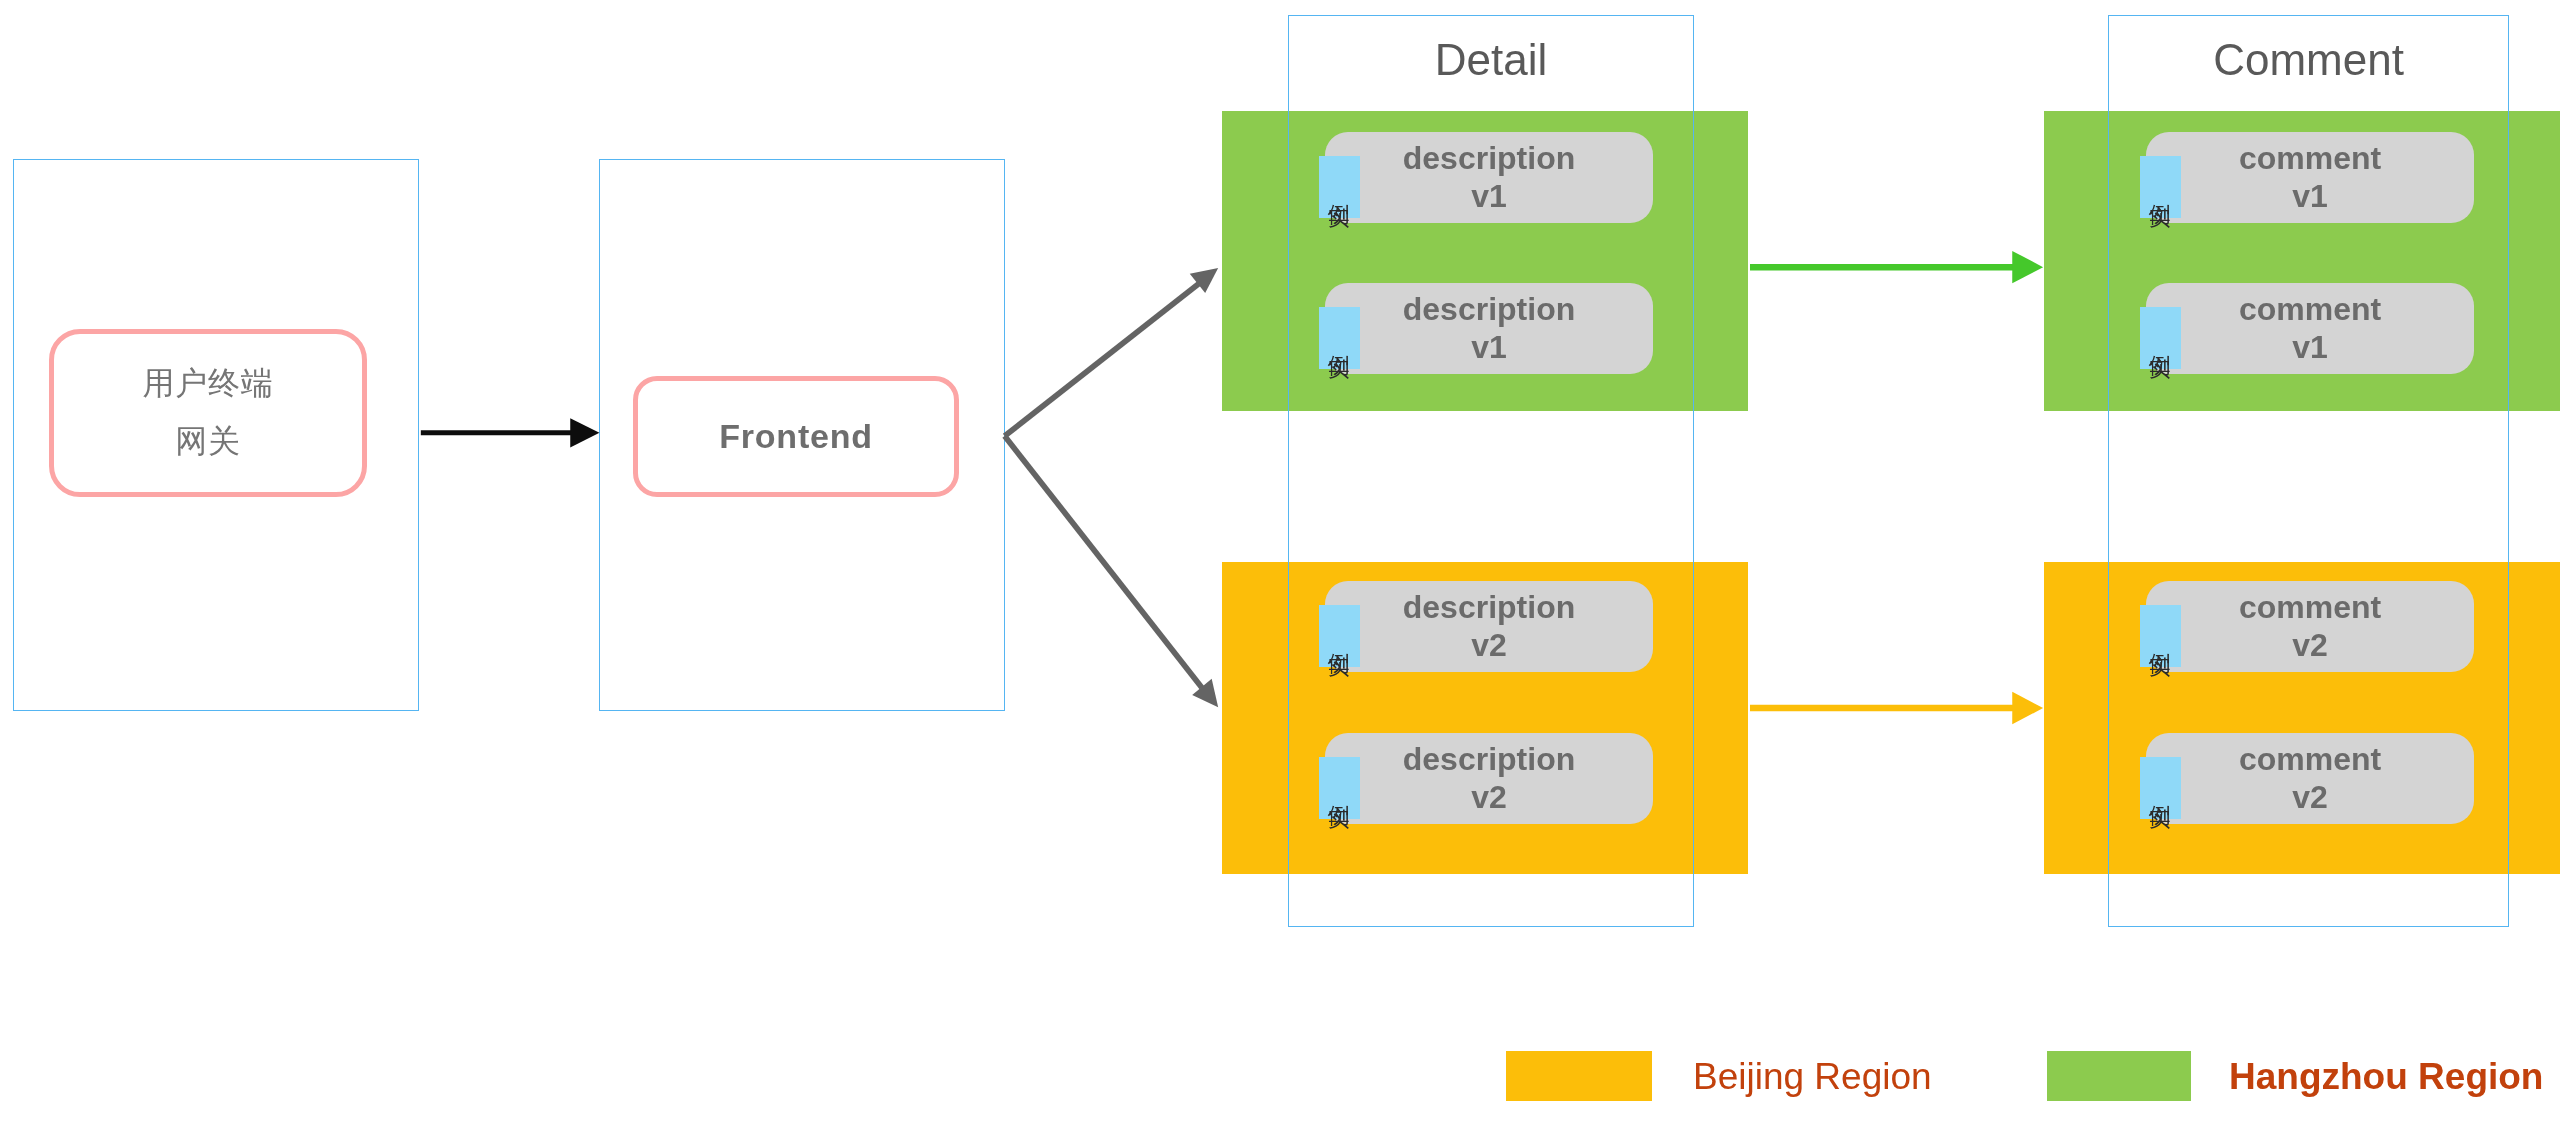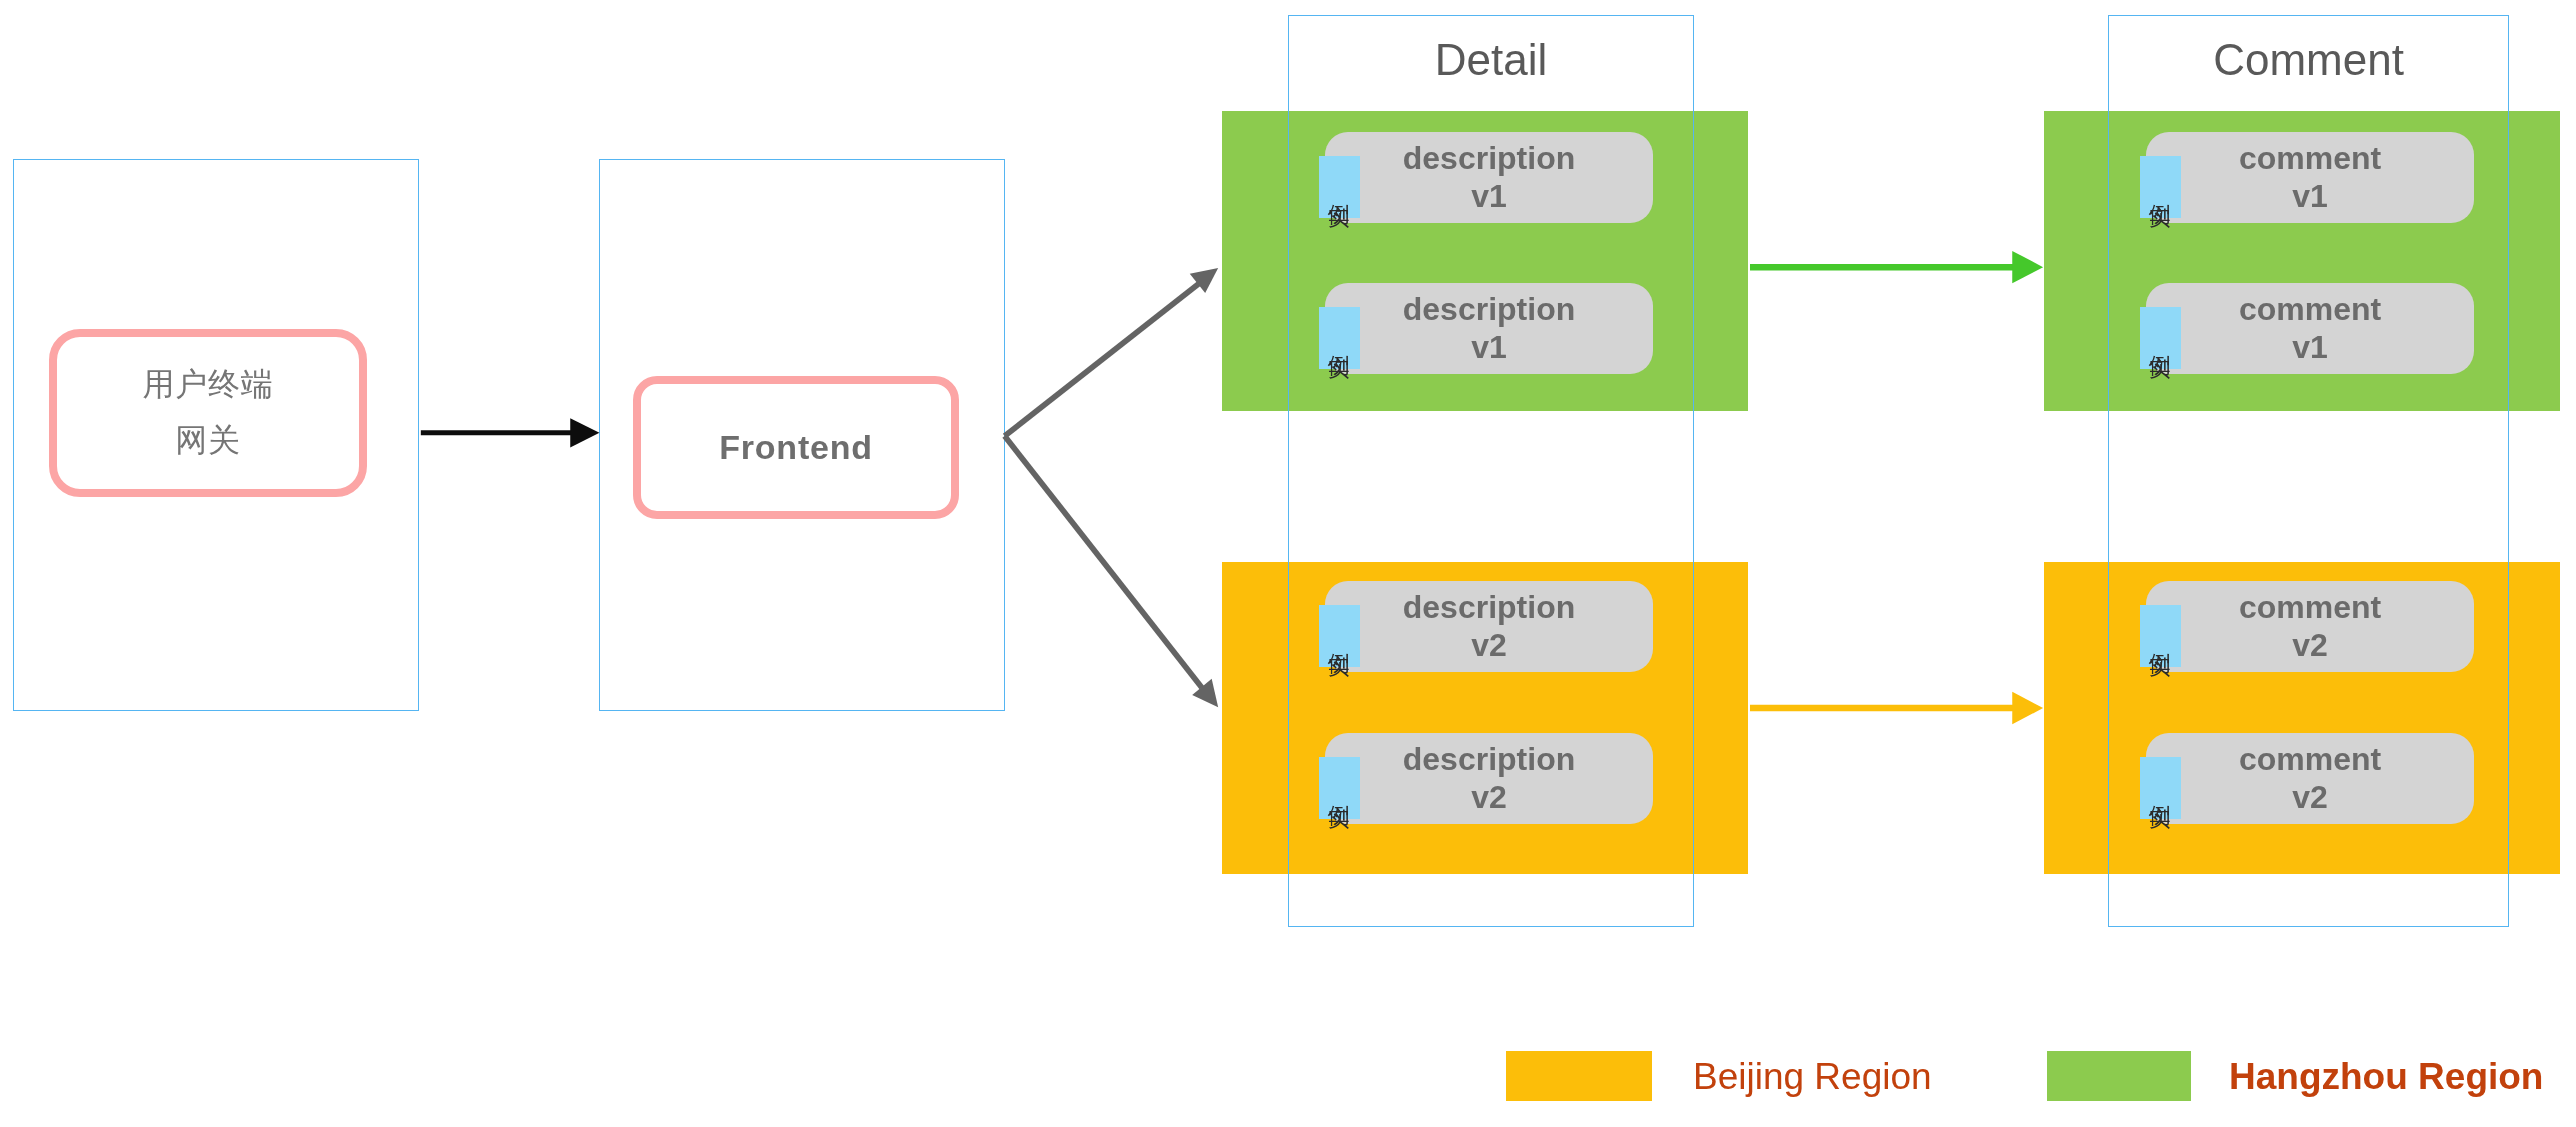--- a/index.html
+++ b/index.html
@@ -9,21 +9,21 @@
   
   .blue-rect {
     position:absolute;
     border:1.6px solid #55B5F2;
     background:transparent;
   }
 
   
   .node {
     position:absolute;
-    border:8px solid #fca5a5;
+    border:5px solid #fca5a5;
     border-radius:31px;
     background:#ffffff;
     display:flex; flex-direction:column;
     align-items:center; justify-content:space-evenly;
     color:#757575;
     font-size:32px;
     letter-spacing:0.8px;
     z-index:3;
   }
   .node.single { justify-content:center; font-weight:600; color:#6e6e6e; font-size:34px; border-radius:24px; }
@@ -90,21 +90,21 @@
   <div class="col-title">Detail</div>
 </div>
 <div class="blue-rect col" style="left:2108px; top:14.6px; width:401px; height:912px;">
   <div class="col-title">Comment</div>
 </div>
 
 <div class="node" style="left:49px; top:329px; width:318px; height:168px; padding:14.6px 0;">
   <div>用户终端</div>
   <div>网关</div>
 </div>
-<div class="node single" style="left:633px; top:376px; width:326px; height:143px;">
+<div class="node single" style="left:633px; top:376px; width:326px; height:121px;">
   <div>Frontend</div>
 </div>
 
 <div class="card" style="left:1325px; top:132px;">
   <span class="tag" style="background: rgb(143, 217, 248);">实例</span>
   <div class="card-text">
       <div>description</div>
       <div>v1</div>
     </div>
 </div>

